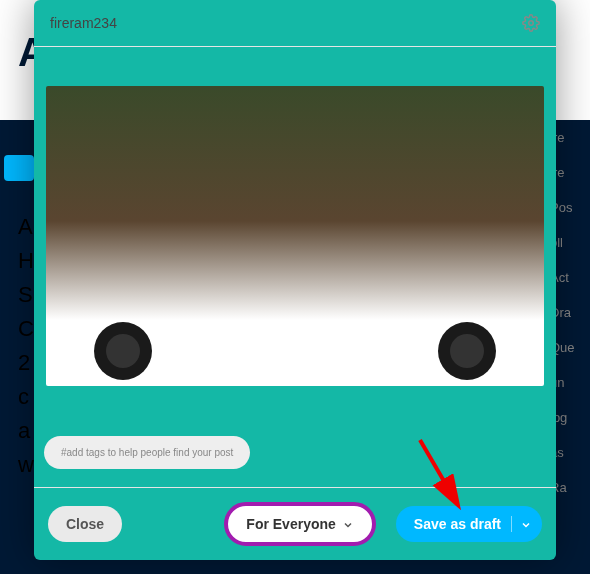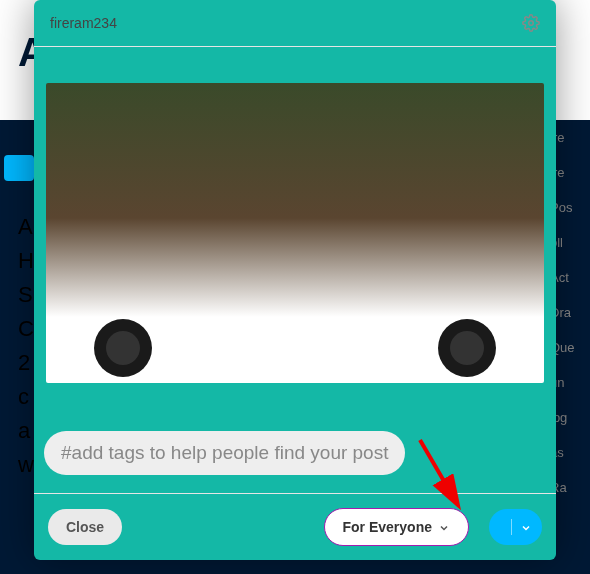--- a/index.html
+++ b/index.html
@@ -110,21 +110,21 @@
 }
 .wheel.w1 { left: 48px; }
 .wheel.w2 { right: 48px; }
 .tag-row {
   padding: 12px 10px 18px 10px;
 }
 .tag-pill {
   display: inline-block;
   background: #eeeeee;
   color: #888;
-  font-size: 19px;
+  font-size: 10px;
   padding: 11px 17px;
   border-radius: 22px;
 }
 .modal-footer {
   border-top: 1px solid #e5e5e5;
   padding: 14px 14px;
   display: flex;
   align-items: center;
   gap: 20px;
 }
@@ -140,21 +140,21 @@
   gap: 6px;
 }
 .btn-close {
   background: #eaeaea;
   color: #555;
 }
 .spacer { flex: 1; }
 .btn-audience {
   background: #fff;
   color: #333;
-  border: 1px solid #a21caf;
+  border: 4px solid #a21caf;
   font-weight: 600;
 }
 .btn-primary {
   background: #00b8ff;
   color: #fff;
   padding-right: 10px;
 }
 .chev-down {
   width: 12px;
   height: 12px;
@@ -254,20 +254,21 @@
     <button class="btn btn-audience">
       <span>For Everyone</span>
       <span class="chev-down">
         <svg viewBox="0 0 24 24" fill="none" stroke="#555" stroke-width="3">
           <polyline points="6 9 12 15 18 9"></polyline>
         </svg>
       </span>
     </button>
 
     <button class="btn btn-primary">
+      <span>Save as draft</span>
       <span class="vdiv"></span>
       <span class="chev-down">
         <svg viewBox="0 0 24 24" fill="none" stroke="#fff" stroke-width="3">
           <polyline points="6 9 12 15 18 9"></polyline>
         </svg>
       </span>
     </button>
   </div>
 
 </div>

